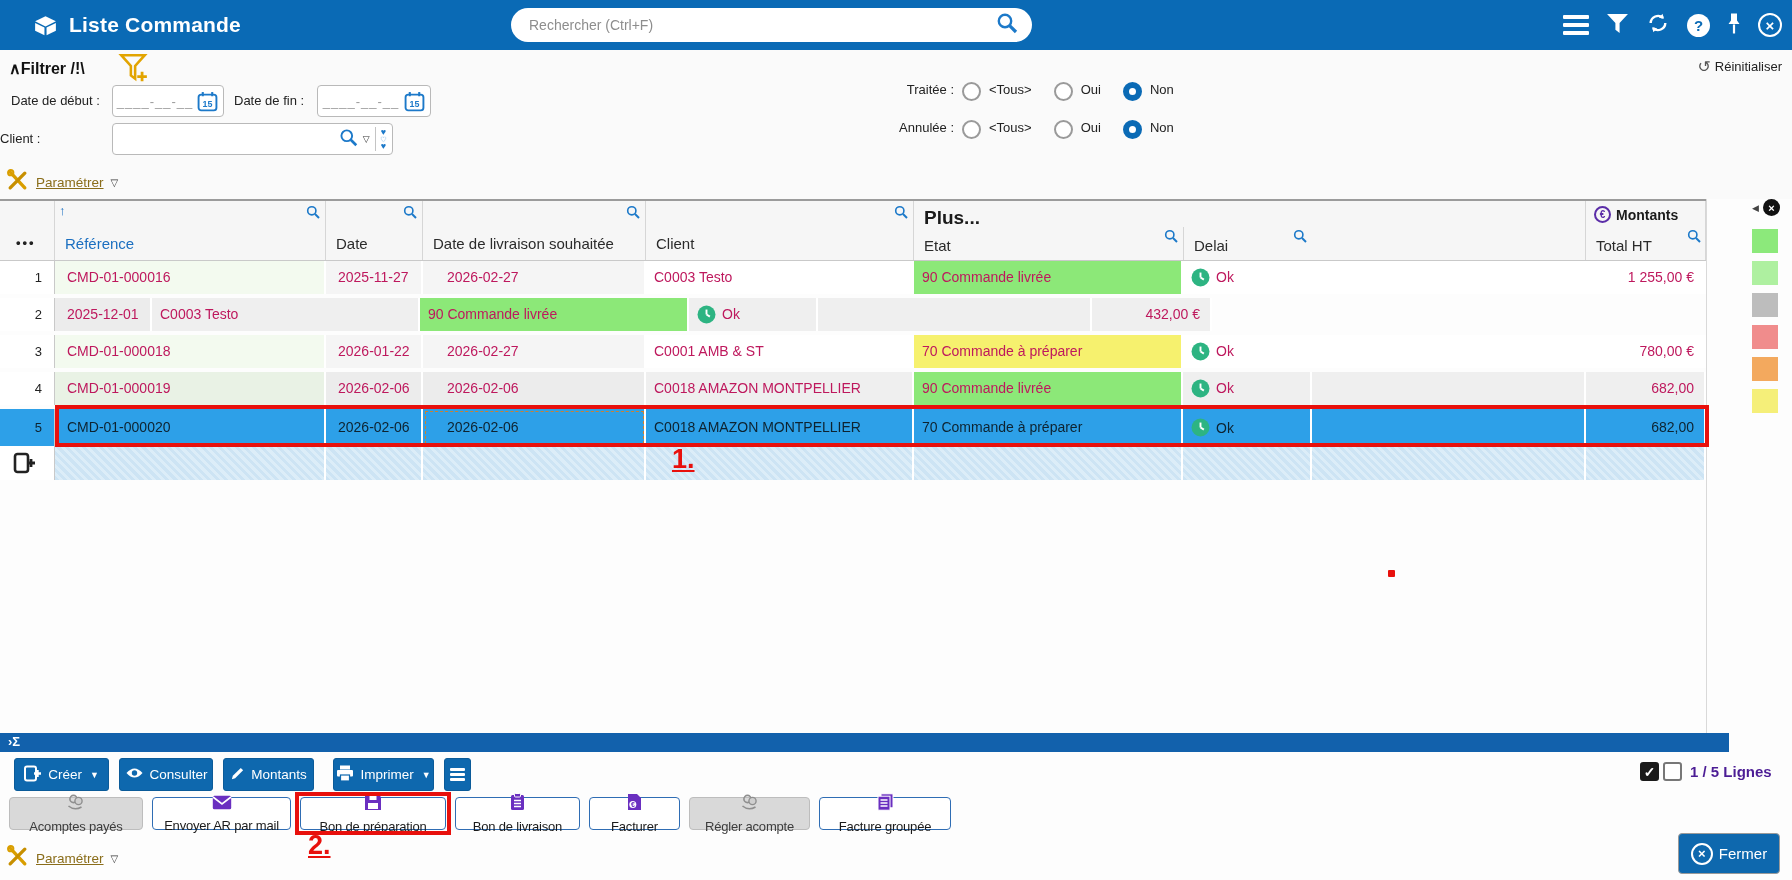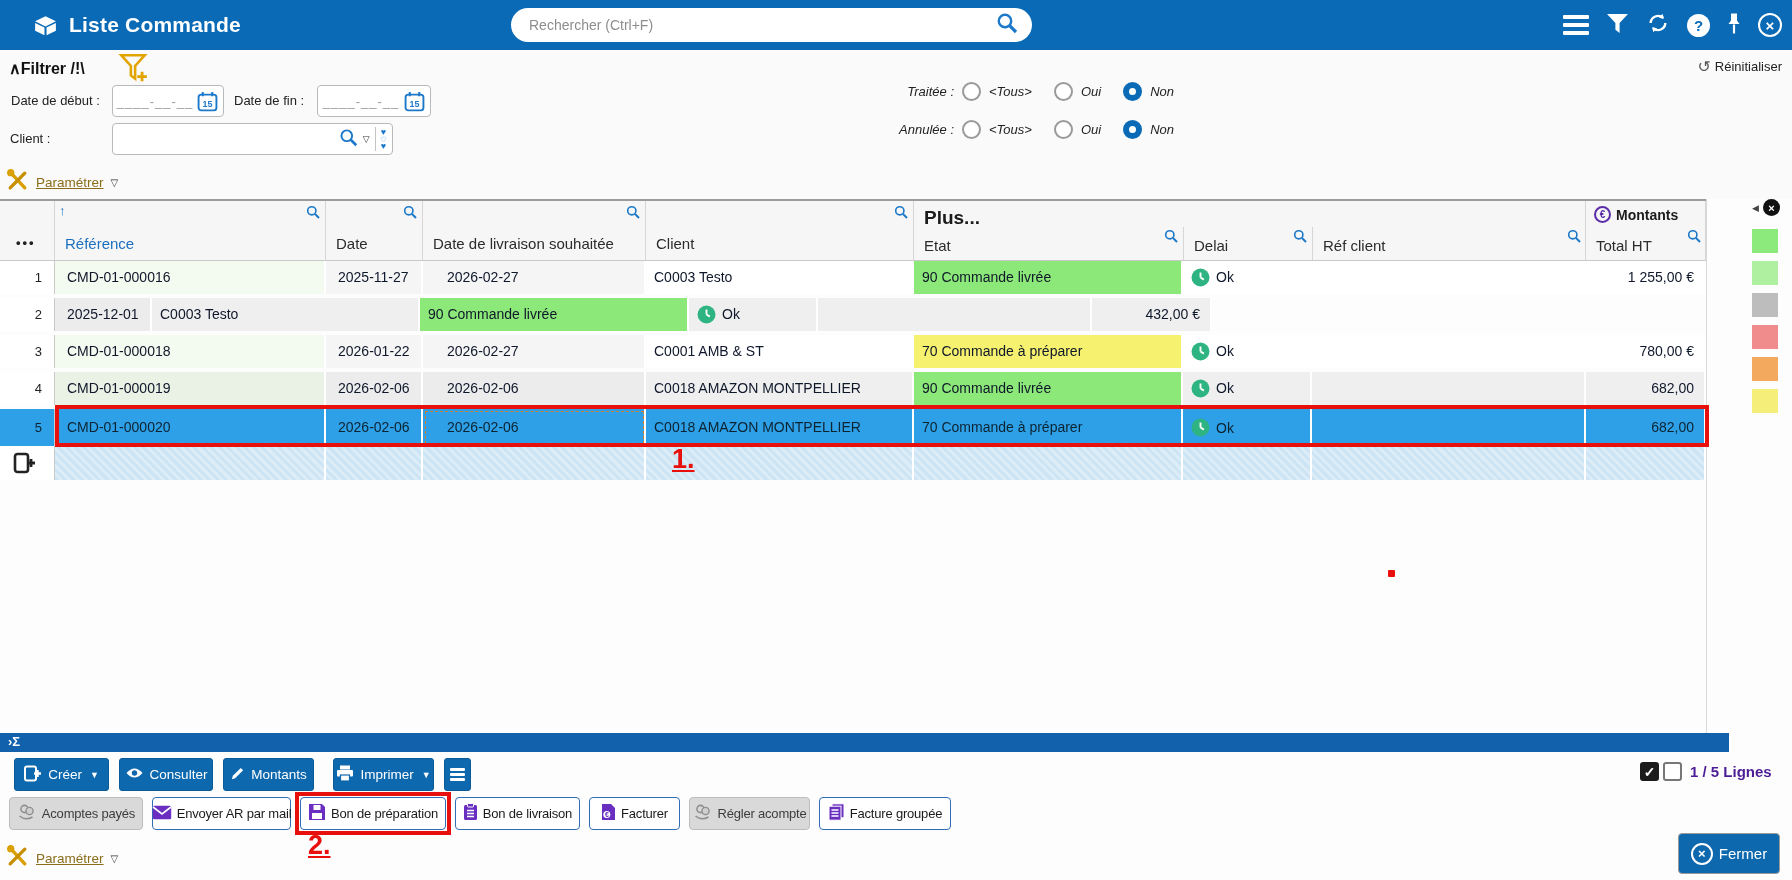--- a/index.html
+++ b/index.html
@@ -37,21 +37,21 @@
              display:flex; align-items:center; }
   .date-ph { flex:1; text-align:center; color:#9a9a9a; font-size:13px; letter-spacing:1px; }
   .cal { margin-right:5px; display:flex; }
   .client-inp { padding-left:8px; }
   .client-inp input { border:none; outline:none; flex:1; font-size:13px; background:transparent;
                       font-family:"Liberation Sans",sans-serif; }
   .client-tools { display:flex; align-items:center; gap:5px; padding-right:6px; }
   .vsep { width:1px; height:24px; background:#c4c4c4; }
   .hearts { display:flex; flex-direction:column; line-height:7px; font-size:9px; color:#1c79c9; text-align:center; }
   .dd-tri { font-size:9px; color:#333; }
-  .radio-row { position:absolute; display:flex; align-items:center; gap:8px; font-size:13px; color:#222;font-style:italic; }
+  .radio-row { position:absolute; display:flex; align-items:flex-start; gap:8px; font-size:13px; color:#222; }
   .radio { width:19px; height:19px; border-radius:50%; background:#fff; border:2px solid #9a9a9a; }
   .radio.on { border:6px solid #0a6ab5; }
   .radio-lab { margin-right:14px; }
   .param { position:absolute; display:flex; align-items:center; gap:7px; cursor:pointer; }
   .param .plabel { font-size:13.5px; color:#8a6d1a; text-decoration:underline; }
   .param .ptri { font-size:10px; color:#333; }
 
   
   .cw0{width:55px}.cw1{width:271px}.cw2{width:97px}.cw3{width:223px}.cw4{width:268px}
   .cw5{width:269px}.cw6{width:129px}.cw7{width:274px}.cw8{width:120px}
@@ -68,21 +68,21 @@
   .subcell { position:absolute; bottom:0; height:33px; border-left:1px solid #d6d6d6;text-decoration:underline; }
   .subcell .hlab { bottom:6px; }
   .subcell .hmag { top:2px; }
   .montants-top { position:absolute; left:8px; top:5px; display:flex; align-items:center; gap:5px;
                   font-size:14px; font-weight:bold; color:#1b1b1b; }
   .euro-circ { width:17px; height:17px; border-radius:50%; border:2px solid #5b2da8; color:#5b2da8;
                font-size:10px; font-weight:bold; display:flex; align-items:center; justify-content:center; }
 
   .grid-body { position:absolute; left:0; top:261px; width:1706px; }
   .row { display:flex; height:37px; }
-  .cell { height:33px; line-height:33px; font-size:14px; color:#0f172a; border-right:2px solid #fff;
+  .cell { height:33px; line-height:33px; font-size:14px; color:#be185d; border-right:2px solid #fff;
           white-space:nowrap; overflow:hidden; }
   .gut { background:#fff; text-align:right; padding-right:12px; font-size:13px;
          border-right:1px solid #c9c9c9; color:#222; }
   .ref { padding-left:12px; }
   .dt  { padding-left:12px; }
   .dtl { padding-left:24px; }
   .cli, .eta { padding-left:8px; }
   .del { padding-left:8px; display:flex; align-items:center; gap:6px; }
   .tot { text-align:right; padding-right:10px; }
   .row.odd  .ref{background:#f3faef} .row.even .ref{background:#e9f2e5}
@@ -122,21 +122,21 @@
   .menu-btn i { display:block; width:15px; height:3px; background:#fff; margin:2px auto; border-radius:1px; }
   .lines-box { position:absolute; left:1640px; top:762px; display:flex; align-items:center; gap:4px; }
   .cb { width:19px; height:19px; border:2px solid #777; border-radius:3px; background:#fff; }
   .cb.checked { background:#1b1b1b; border-color:#1b1b1b; color:#fff; font-size:14px; font-weight:bold;
                 display:flex; align-items:center; justify-content:center; }
   .lines-lab { font-size:15px; font-weight:bold; color:#4c1d95; margin-left:4px; white-space:nowrap; }
 
   .toolbar2 { position:absolute; left:9px; top:797px; display:flex; gap:9px; }
   .btn-white { height:33px; background:#fff; border:1px solid #2f6db4; border-radius:4px; color:#1b1b1b;
                font-size:13px; display:flex; align-items:center; justify-content:center; gap:5px;
-               font-family:"Liberation Sans",sans-serif; cursor:pointer; white-space:nowrap; letter-spacing:-.2px; }
+               font-family:"Liberation Sans",sans-serif; cursor:pointer; white-space:nowrap; letter-spacing:-.2px;flex-direction:column; }
   .btn-white.disabled { background:#d9d9d9; border-color:#bdbdbd; color:#3c3c3c; }
   .fermer { position:absolute; left:1678px; top:833px; width:102px; height:41px; background:#0e68ae;
             border:1px solid #9a9a9a; border-radius:4px; color:#fff; font-size:15px; display:flex;
             align-items:center; justify-content:center; gap:6px; font-family:"Liberation Sans",sans-serif; cursor:pointer; }
   .fermer .fx { width:22px; height:22px; border-radius:50%; border:2.5px solid #fff; display:flex;
                 align-items:center; justify-content:center; font-size:13px; font-weight:bold; }
 
   
   .ann { position:absolute; z-index:50; pointer-events:none; }
   .ann-rowbox { left:55px; top:405px; width:1654px; height:42px; border:4px solid #e8100c; }
@@ -230,21 +230,21 @@
     <span class="cal">
       <svg width="21" height="21" viewBox="0 0 20 20">
           <rect x="1.5" y="3.5" width="17" height="15" rx="2.5" fill="#fff" stroke="#1c79c9" stroke-width="1.8"></rect>
           <line x1="5.5" y1="1" x2="5.5" y2="5" stroke="#1c79c9" stroke-width="2"></line>
           <line x1="14.5" y1="1" x2="14.5" y2="5" stroke="#1c79c9" stroke-width="2"></line>
           <text x="10" y="15.5" font-size="8.5" font-weight="bold" fill="#1c79c9" text-anchor="middle" font-family="Liberation Sans">15</text>
         </svg>
     </span>
   </div>
 
-  <span class="f-label" style="left:10px; top:81px;">Client :</span>
+  <span class="f-label" style="left:0; top:81px;">Client :</span>
   <div class="f-input client-inp" style="left:112px; top:73px; width:281px;">
     <input value="" style="">
     <span class="client-tools">
       <span>
         <svg width="19" height="19" viewBox="0 0 22 22">
             <circle cx="9" cy="9" r="6.2" fill="none" stroke="#1c79c9" stroke-width="2.2"></circle>
             <line x1="13.6" y1="13.6" x2="20" y2="20" stroke="#1c79c9" stroke-width="3"></line>
           </svg>
       </span>
       <span class="dd-tri">▽</span>
@@ -322,27 +322,20 @@
     <span class="grp-lab">Plus...</span>
     <div class="subcell" style="left:0; width:269px; border-left:none;">
       <span class="hlab">Etat</span>
       <span class="hmag"><svg width="14" height="14" viewBox="0 0 14 14">
             <circle cx="5.8" cy="5.8" r="4.1" fill="none" stroke="#1c79c9" stroke-width="1.6"></circle>
             <line x1="9" y1="9" x2="13" y2="13" stroke="#1c79c9" stroke-width="2"></line>
           </svg></span>
     </div>
     <div class="subcell" style="left:269px; width:129px;">
       <span class="hlab">Delai</span>
-      <span class="hmag"><svg width="14" height="14" viewBox="0 0 14 14">
-            <circle cx="5.8" cy="5.8" r="4.1" fill="none" stroke="#1c79c9" stroke-width="1.6"></circle>
-            <line x1="9" y1="9" x2="13" y2="13" stroke="#1c79c9" stroke-width="2"></line>
-          </svg></span>
-    </div>
-    <div class="subcell" style="left:398px; width:274px;">
-      <span class="hlab">Réf client</span>
       <span class="hmag"><svg width="14" height="14" viewBox="0 0 14 14">
             <circle cx="5.8" cy="5.8" r="4.1" fill="none" stroke="#1c79c9" stroke-width="1.6"></circle>
             <line x1="9" y1="9" x2="13" y2="13" stroke="#1c79c9" stroke-width="2"></line>
           </svg></span>
     </div>
   </div>
   <div class="hcell" style="left:1586px; width:120px;">
     <span class="montants-top">
       <span class="euro-circ">€</span>
       <span>Montants</span>

